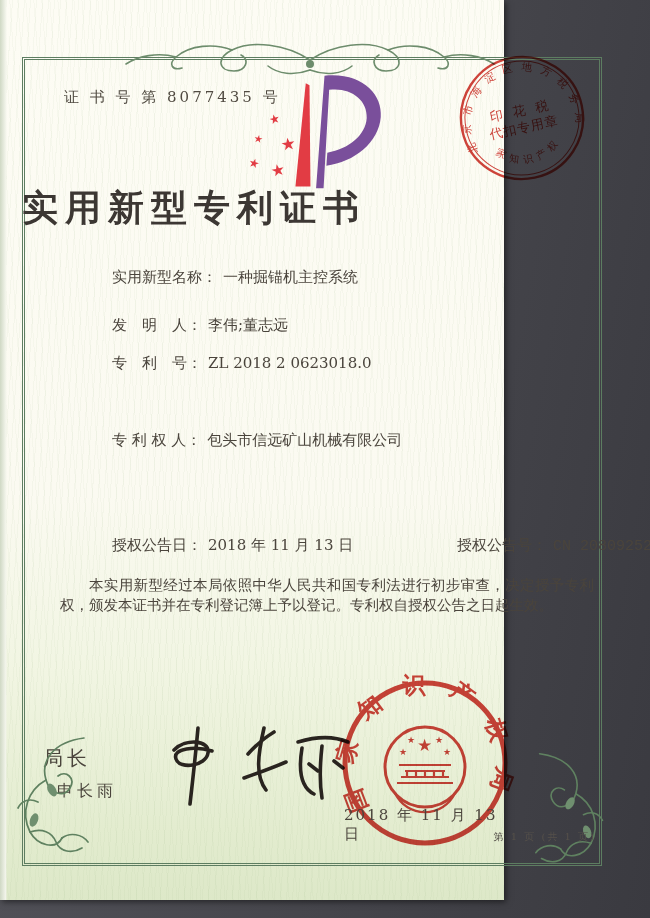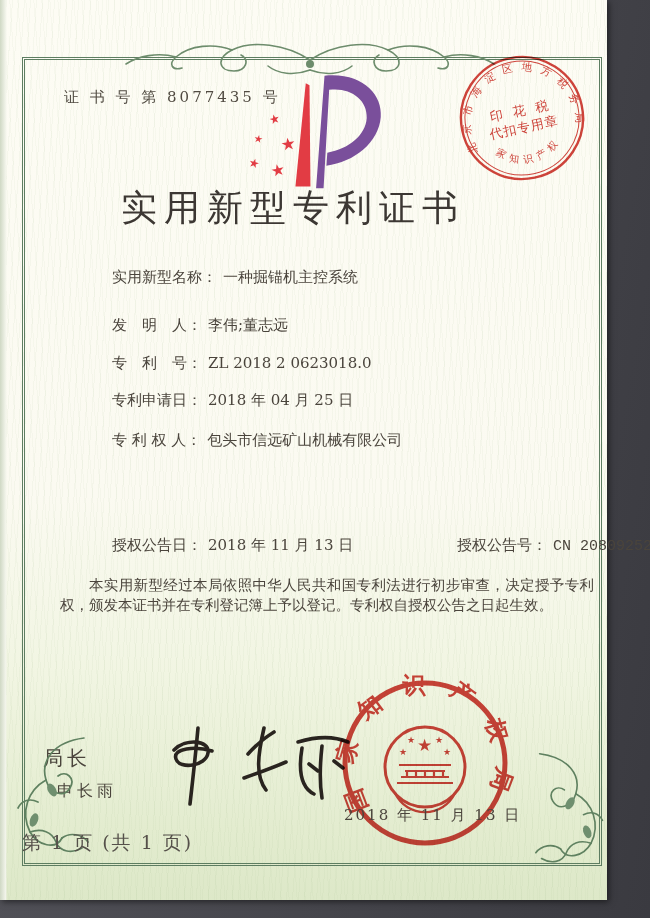--- a/index.html
+++ b/index.html
@@ -2,48 +2,48 @@
 <html><head>
 <meta charset="utf-8">
 <style>
   html,body{margin:0;padding:0;}
   body{
     width:650px;height:918px;position:relative;overflow:hidden;
     background:linear-gradient(100deg,#55555c 0%,#45454b 60%,#3a3a40 100%);
     font-family:"DejaVu Serif","Liberation Serif",serif;
   }
   .paper{
-    position:absolute;left:0;top:0;width:607px;height:900px;
+    position:absolute;left:0;top:0;width:504px;height:900px;
     background:
       repeating-linear-gradient(94deg, rgba(150,180,130,.07) 0 1px, transparent 1px 6px),
       repeating-linear-gradient(86deg, rgba(150,180,130,.06) 0 1px, transparent 1px 8px),
       linear-gradient(180deg,#fdfcf4 0%,#fbfaf1 55%,#f1f5e2 75%,#e3eccf 92%,#dde8c8 100%);
     box-shadow:2px 2px 6px rgba(0,0,0,.5);
   }
   .spine{position:absolute;left:0;top:0;width:7px;height:900px;
     background:linear-gradient(90deg,#cfd8c4,#f2f4ea 80%,transparent);}
   .frame{
     position:absolute;left:22px;top:57px;width:574px;height:803px;
     border:3px double #5d7d61;
   }
   .txt{position:absolute;color:#4a443c;}
   .certno{left:64px;top:88px;font-size:15px;letter-spacing:3px;color:#514b42;}
-  .title{left:6px;top:184px;width:574px;text-align:center;font-size:36px;
-    letter-spacing:7px;color:#3c3733;font-weight:400;}
+  .title{left:22px;top:184px;width:574px;font-size:36px;
+    letter-spacing:7px;color:#3c3733;font-weight:700;}
   .row{position:absolute;left:64px;font-size:15px;white-space:nowrap;color:#4a443c;margin-left:48px;}
   .row .lab{color:#4a443c;}
   .row .val{margin-left:6px;}
   .grant-no{position:absolute;left:345px;top:0;font-family:Liberation Mono, monospace;}
   .paras{position:absolute;left:60px;top:528px;width:534px;margin-top:48px;}
   .paras p{margin:0 0 3px 0;font-size:14.5px;line-height:19.6px;
     text-align:justify;text-indent:2em;color:#4a443c;}
   .signtitle{left:43px;top:745px;font-size:20px;letter-spacing:4px;}
   .signname{left:57px;top:781px;font-size:16px;letter-spacing:4px;}
   .sealdate{left:344px;top:806px;font-size:15px;letter-spacing:2px;color:#4a443c;z-index:5;}
-  .footer{left:22px;top:830px;width:574px;text-align:left;font-size:19px;
+  .footer{left:22px;top:830px;width:574px;text-align:right;font-size:10px;
     letter-spacing:2px;color:#55504a;}
   svg{position:absolute;overflow:visible;}
   .seal{mix-blend-mode:multiply;opacity:.92;}
   .sealred{fill:#cd342c;}
   .sealstroke{stroke:#cd342c;fill:none;}
 </style>
 </head>
 <body>
 
 <div class="paper">
@@ -102,23 +102,20 @@
   <div class="txt title">实用新型专利证书</div>
 
   <div class="row" style="top:268px">
     <span class="lab">实用新型名称</span><span>：</span><span class="val">一种掘锚机主控系统</span>
   </div>
   <div class="row" style="top:316px">
     <span class="lab">发　明　人</span><span>：</span><span class="val">李伟;董志远</span>
   </div>
   <div class="row" style="top:354px">
     <span class="lab">专　利　号</span><span>：</span><span class="val">ZL 2018 2 0623018.0</span>
-  </div>
-  <div class="row" style="top:391px">
-    <span class="lab">专利申请日</span><span>：</span><span class="val">2018 年 04 月 25 日</span>
   </div>
   <div class="row" style="top:431px">
     <span class="lab">专 利 权 人</span><span>：</span><span class="val">包头市信远矿山机械有限公司</span>
   </div>
   <div class="row" style="top:536px;width:532px">
     <span class="lab">授权公告日</span><span>：</span><span class="val">2018 年 11 月 13 日</span>
     <span class="grant-no">
       <span class="lab">授权公告号</span><span>：</span><span class="val">CN 208092522 U</span>
     </span>
   </div>

